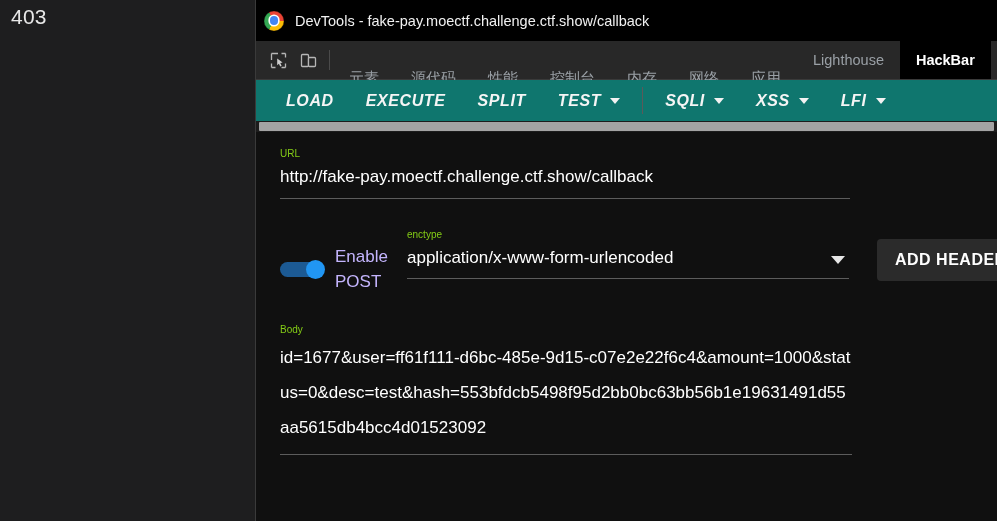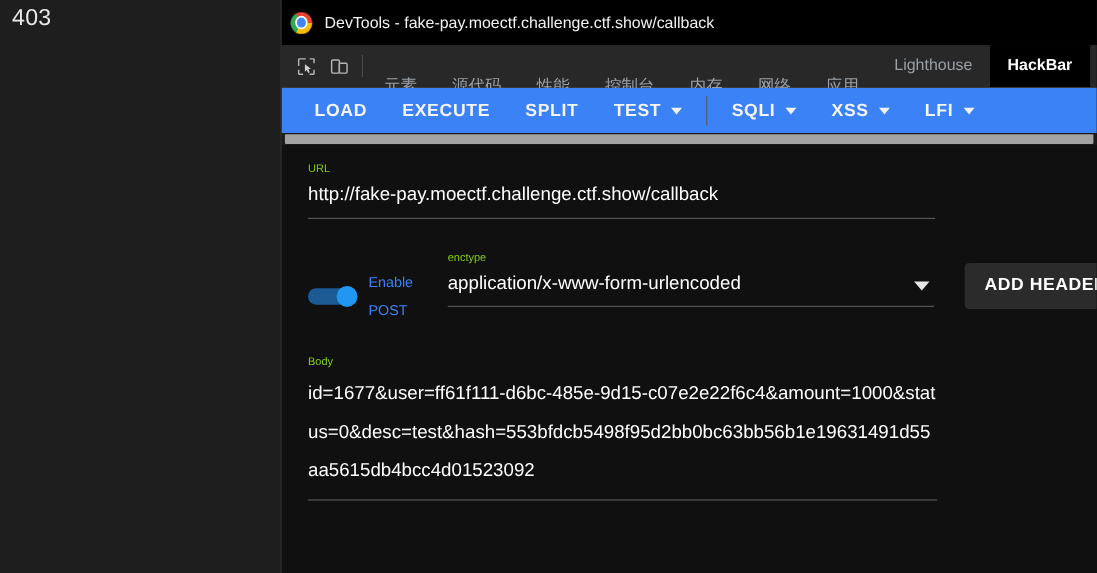--- a/index.html
+++ b/index.html
@@ -125,25 +125,26 @@
   .tab.active {
     background: #000000;
     color: #ffffff;
     font-weight: bold;
   }
 
   
   .actionbar {
     position: relative;
     height: 41px;
-    background: #3b82f6;
+    background: #0f766e;
     display: flex;
     align-items: center;
     padding-left: 14px;
     overflow: hidden;
+    font-style: italic;
   }
   .action-btn {
     display: flex;
     align-items: center;
     gap: 9px;
     padding: 0 16px;
     height: 100%;
     font-size: 16px;
     font-weight: bold;
     color: #f5f5f5;
@@ -240,22 +241,22 @@
   }
   .toggle-knob {
     position: absolute;
     right: 0; top: 0;
     width: 19px; height: 19px;
     border-radius: 50%;
     background: #2196f3;
   }
   .toggle-label {
     margin-left: 10px;
-    font-size: 13px;
-    color: #3b82f6;
+    font-size: 17px;
+    color: #c4b5fd;
     line-height: 25px;
     width: 62px;
   }
   .enctype-block {
     flex: 0 0 auto;
     width: 442px;
     margin-left: 10px;
     position: relative;
   }
   .enctype-row {

